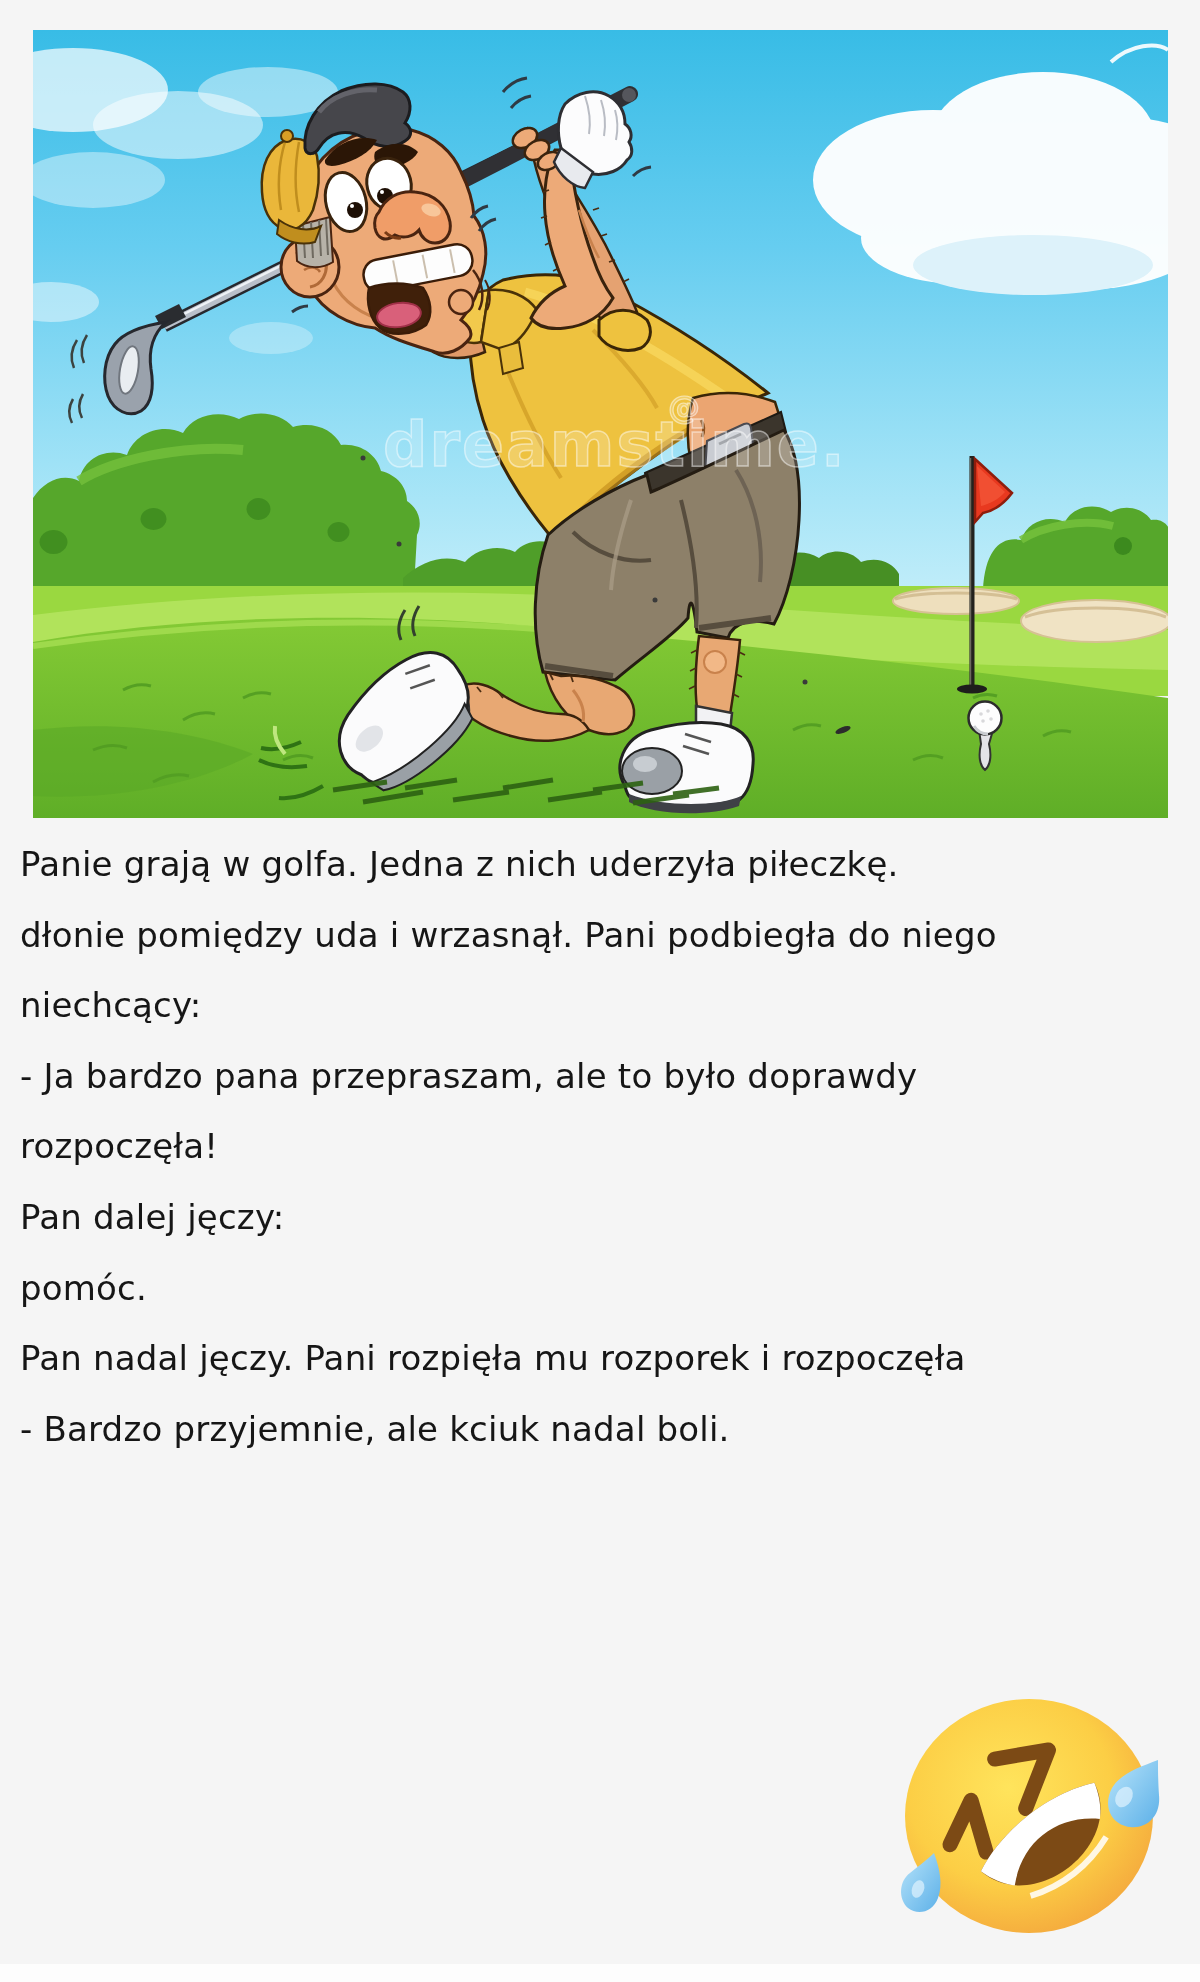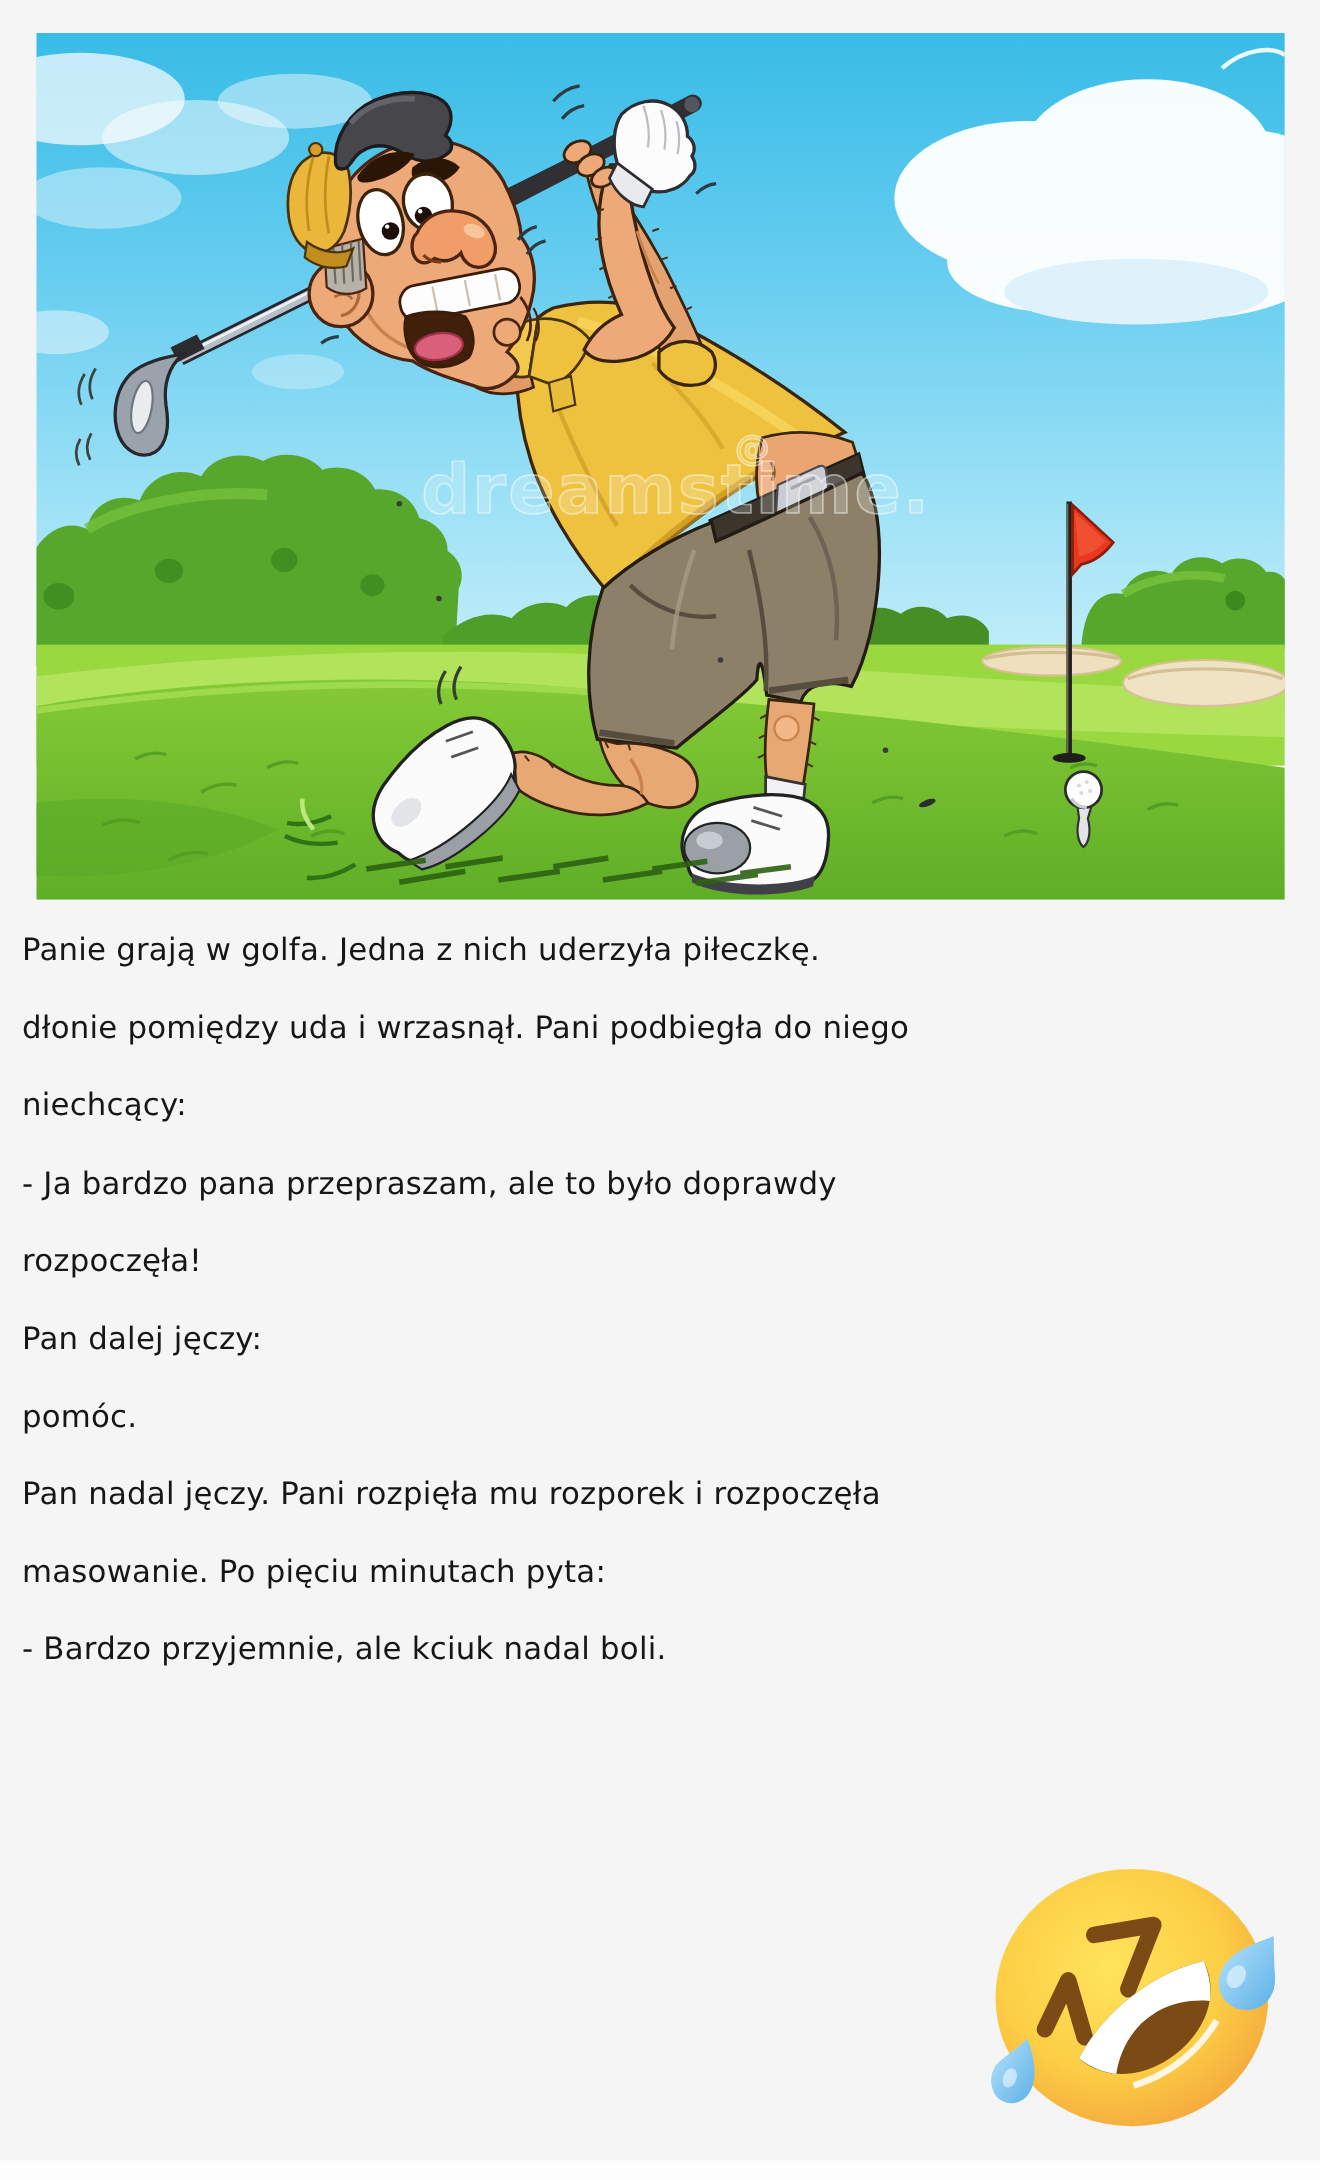--- a/index.html
+++ b/index.html
@@ -1,20 +1,20 @@
 <!DOCTYPE html>
 <html><head>
 <meta charset="utf-8">
 <style>
   html,body{margin:0;padding:0;}
   body{background:#e9e9e9;font-family:"DejaVu Sans",sans-serif;}
   .page{position:relative;width:1200px;height:1982px;background:#f5f5f5;overflow:hidden;margin:0 auto;}
   .cartoon{position:absolute;left:33px;top:30px;width:1135px;height:788px;}
   .cartoon svg{display:block;width:100%;height:100%;}
-  .story{position:absolute;left:20px;top:829px;width:1166px;font-size:28px;line-height:70.6px;color:#161616;letter-spacing:.2px;}
+  .story{position:absolute;left:20px;top:829px;width:1166px;font-size:34px;line-height:70.6px;color:#161616;letter-spacing:.2px;}
   .story .line{white-space:nowrap;}
   .emoji-wrap{position:absolute;left:890px;top:1685px;width:280px;height:265px;}
   .emoji-wrap svg{display:block;width:100%;height:100%;}
   .footer-strip{position:absolute;left:0;bottom:0;width:100%;height:18px;background:#fdfdfd;}
 </style>
 </head>
 <body>
 
 <div class="page">
 
@@ -324,21 +324,20 @@
 
   <div class="story">
     <div class="line">Panie grają w golfa. Jedna z nich uderzyła piłeczkę.</div>
     <div class="line">dłonie pomiędzy uda i wrzasnął. Pani podbiegła do niego</div>
     <div class="line">niechcący:</div>
     <div class="line">- Ja bardzo pana przepraszam, ale to było doprawdy</div>
     <div class="line">rozpoczęła!</div>
     <div class="line">Pan dalej jęczy:</div>
     <div class="line">pomóc.</div>
     <div class="line">Pan nadal jęczy. Pani rozpięła mu rozporek i rozpoczęła</div>
-    <div class="line">masowanie. Po pięciu minutach pyta:</div>
     <div class="line">- Bardzo przyjemnie, ale kciuk nadal boli.</div>
   </div>
 
   <div class="emoji-wrap">
     <svg viewBox="0 0 280 265">
       <defs>
         <radialGradient id="emojiFace" cx="42%" cy="38%" r="75%">
           <stop offset="0" stop-color="#ffe45c"></stop>
             <stop offset=".55" stop-color="#fcce45"></stop>
           <stop offset=".85" stop-color="#f5ad3e"></stop>

